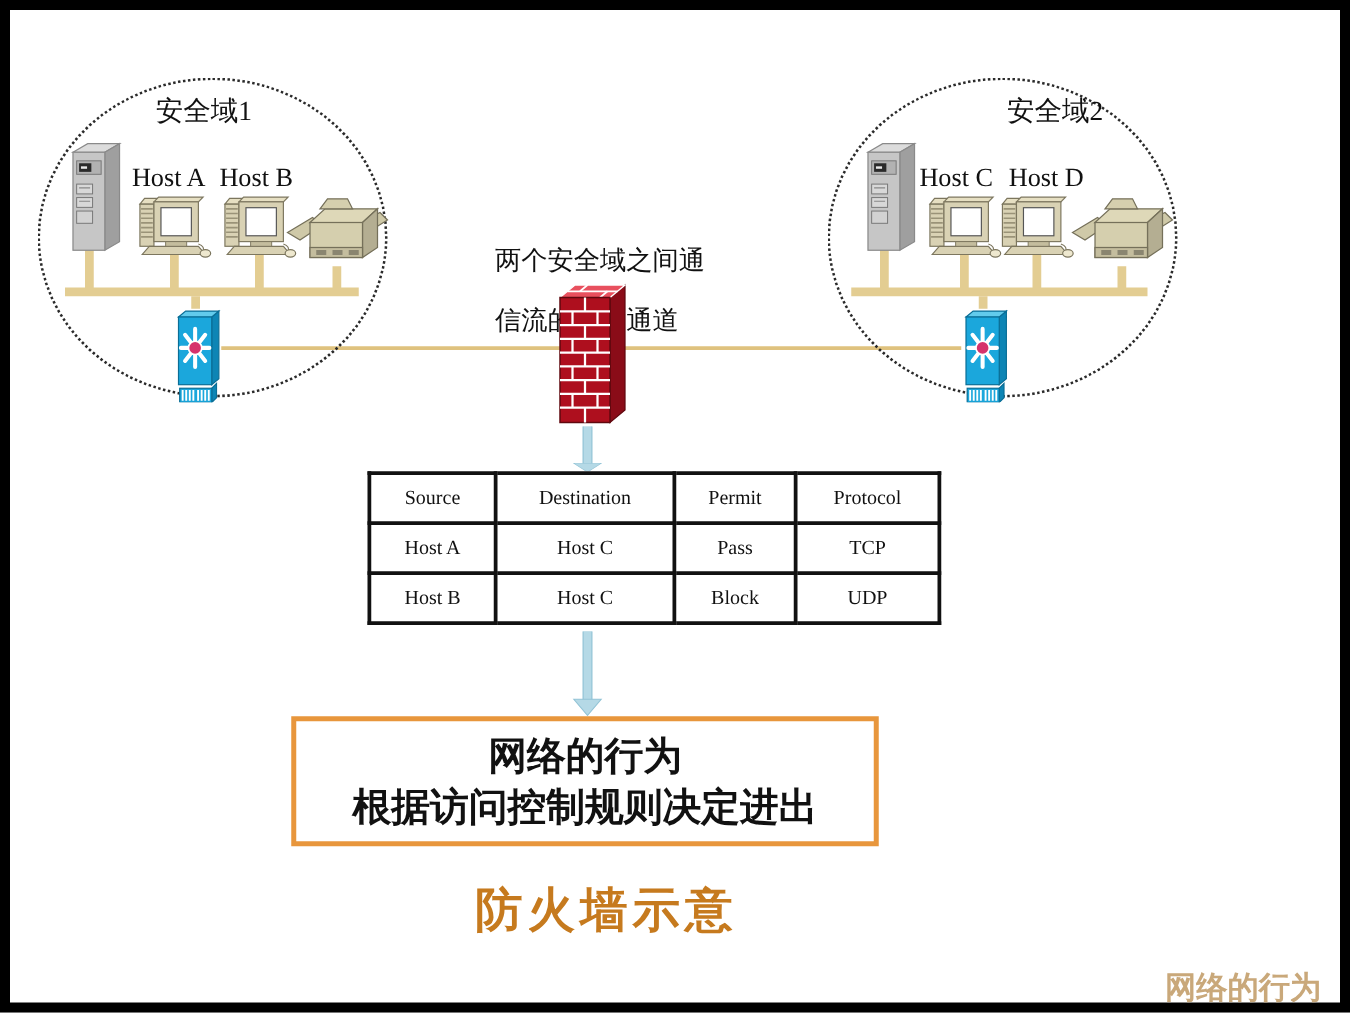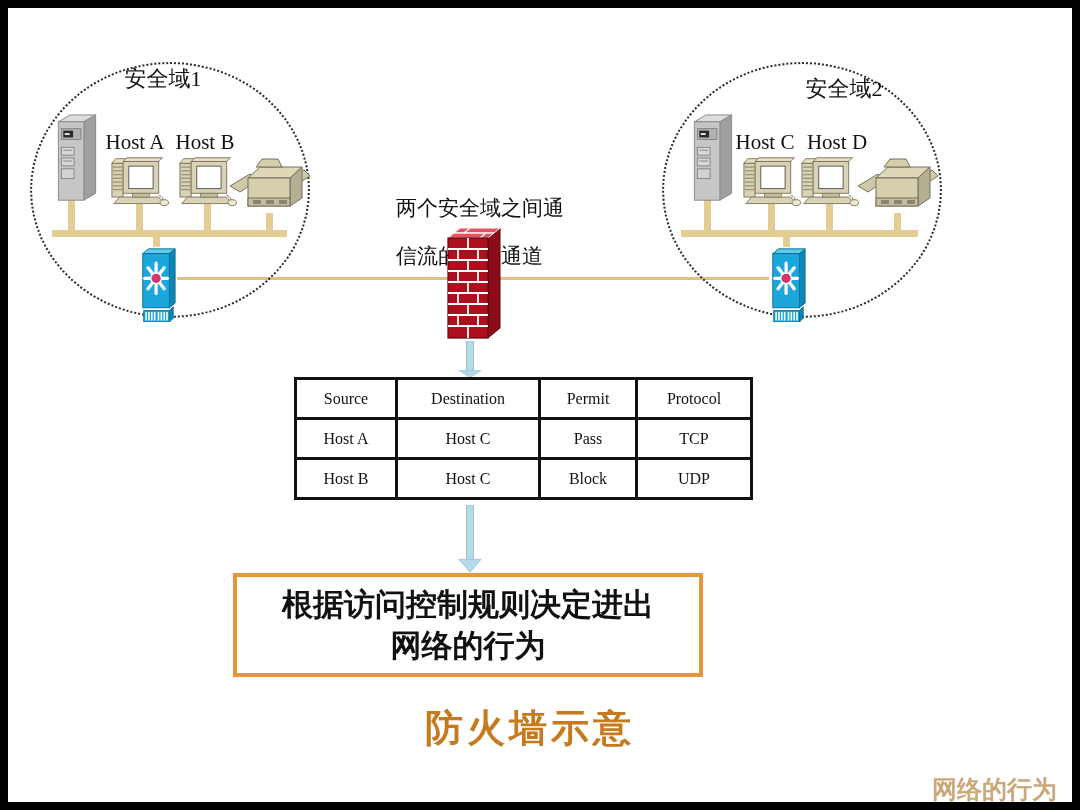--- a/index.html
+++ b/index.html
@@ -51,21 +51,21 @@
   .rule-box{
     border:4px solid #e8963c;
     background:#fff;
     width:470px;height:104px;
     display:flex;flex-direction:column;justify-content:center;
     text-align:center;
     font-size:31px;font-weight:bold;color:#111;line-height:41px;
   }
   .slide-title{
     font-size:38px;font-weight:bold;color:#c67a1e;
-    text-align:right;letter-spacing:4px;white-space:nowrap;
+    text-align:center;letter-spacing:4px;white-space:nowrap;
   }
   .watermark{
     font-size:25px;font-weight:bold;color:#c9a87a;
     font-family:"Liberation Sans","DejaVu Sans",sans-serif;
     white-space:nowrap;
   }
   .icon-svg{display:block;}
   .defs-hidden{position:absolute;width:0;height:0;overflow:hidden;}
 </style>
 </head>
@@ -197,21 +197,21 @@
 
   <div class="abs leg" style="left:696px;top:192px;height:32px;"></div>
   <div class="abs leg" style="left:760px;top:196px;height:28px;"></div>
   <div class="abs leg" style="left:818px;top:196px;height:28px;"></div>
   <div class="abs leg" style="left:886px;top:205px;height:19px;"></div>
   <div class="abs leg" style="left:775px;top:229px;height:10px;"></div>
 
   <div class="abs link-line" style="left:169px;top:269px;width:592px;"></div>
 
   <div class="abs domain-ellipse" style="left:22px;top:54px;"></div>
-  <div class="abs domain-label" style="left:95px;top:56px;width:120px;">安全域1</div>
+  <div class="abs domain-label" style="left:95px;top:66px;width:120px;">安全域1</div>
   <div class="abs host-label" style="left:95px;top:122px;width:64px;">Host A</div>
   <div class="abs host-label" style="left:165px;top:122px;width:64px;">Host B</div>
 
   <svg class="abs icon-svg" style="left:44px;top:104px;width:50px;height:98px;">
       <use href="#sym-server"></use>
     </svg>
   <svg class="abs icon-svg" style="left:102px;top:146px;width:60px;height:58px;">
       <use href="#sym-pc"></use>
     </svg>
   <svg class="abs icon-svg" style="left:170px;top:146px;width:60px;height:58px;">
@@ -285,21 +285,21 @@
       <td>UDP</td>
     </tr>
   </tbody>
     </table>
 
   <svg class="abs icon-svg" style="left:447px;top:497px;width:30px;height:68px;">
       <use href="#sym-arrow"></use>
     </svg>
 
   <div class="abs rule-box" style="left:225px;top:565px;">
+    <div>网络的行为</div>
     <div>根据访问控制规则决定进出</div>
-    <div>网络的行为</div>
   </div>
 
   <div class="abs slide-title" style="left:327px;top:695px;width:300px;">防火墙示意</div>
 
   <div class="abs watermark" style="right:15px;top:765px;">网络的行为</div>
 
 </div>
 
 </body></html>

